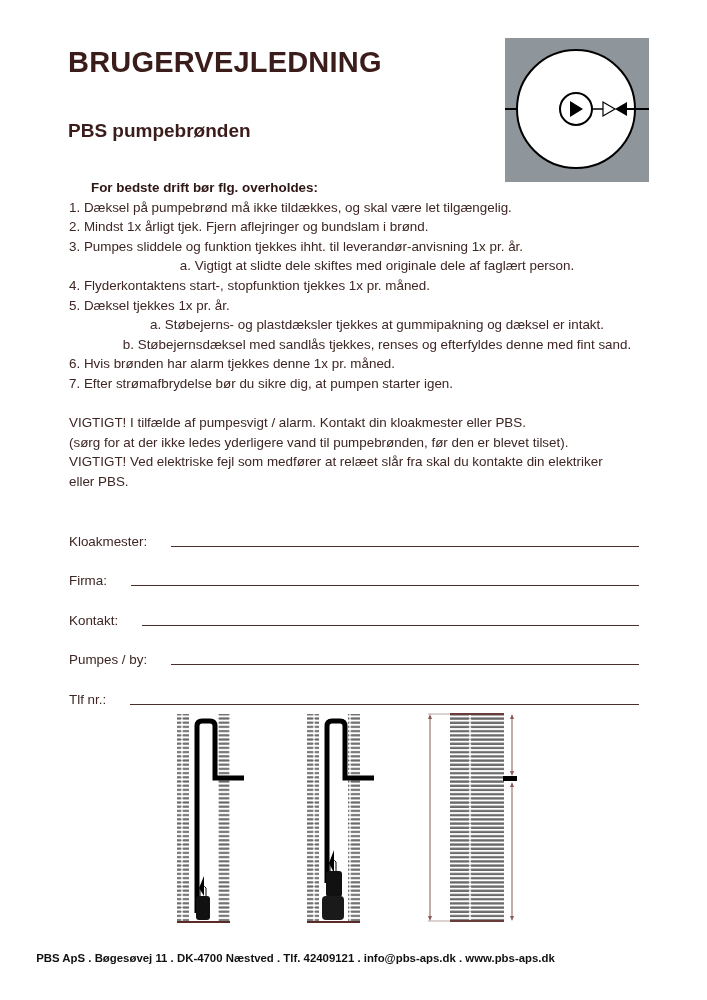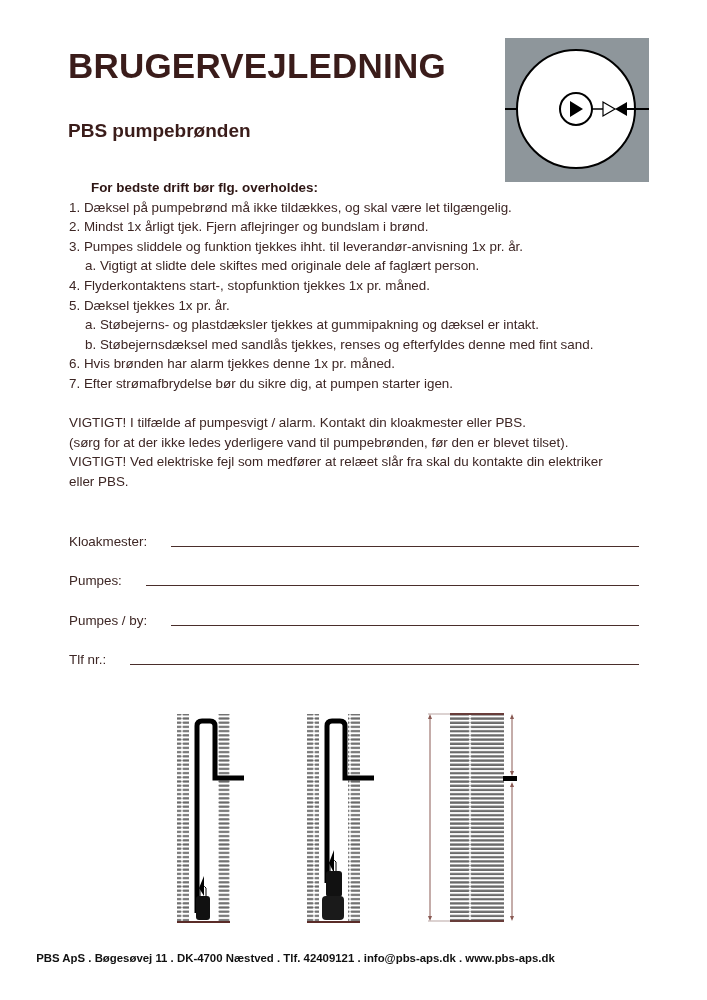--- a/index.html
+++ b/index.html
@@ -1,27 +1,27 @@
 <!DOCTYPE html>
 <html><head>
 <meta charset="utf-8">
 <style>
   html, body { margin:0; padding:0; background:#ffffff; }
   body { width:707px; height:1000px; position:relative; overflow:hidden;
          font-family:"Liberation Sans", sans-serif; color:#3a2220; }
-  .title { position:absolute; left:68px; top:46px; font-size:35px; font-weight:bold;
+  .title { position:absolute; left:68px; top:46px; font-size:29px; font-weight:bold;
            color:#3a1c1a; letter-spacing:0.2px; margin:0; }
   .subtitle { position:absolute; left:68px; top:120px; font-size:19px; font-weight:bold;
               color:#3a1c1a; margin:0; }
   .logo { position:absolute; left:505px; top:38px; width:144px; height:144px; background:#8e969b; }
   .body-text { position:absolute; left:69px; top:178px; width:600px; font-size:13.4px;
                line-height:19.6px; color:#3d2624; }
   .body-text .line { white-space:nowrap; }
   .body-text .bold { font-weight:bold; color:#2e1614;padding-left:22px; }
-  .body-text .sub { padding-left:16px; }
+  .body-text .sub { padding-left:16px;text-align:center; }
   .warn { position:absolute; left:69px; top:413px; width:580px; font-size:13.4px;
           line-height:19.6px; color:#3d2624; }
   .form { position:absolute; left:69px; top:510px; width:570px; }
   .form-row { display:flex; align-items:flex-end; height:39.5px; font-size:13.4px; color:#3d2624; }
   .form-row .lbl { white-space:nowrap; margin-right:24px; padding-bottom:1px; }
   .form-row .fill { flex:1; border-bottom:1px solid #4a2e2b; height:14px; margin-bottom:3px; }
   .figures { position:absolute; left:170px; top:708px; width:350px; height:225px; }
   .footer { position:absolute; left:0; top:952px; width:591px; text-align:center;
             font-size:11.4px; font-weight:bold; color:#111; }
 </style>
@@ -64,21 +64,25 @@
   <div>VIGTIGT! Ved elektriske fejl som medfører at relæet slår fra skal du kontakte din elektriker</div>
   <div>eller PBS.</div>
 </div>
 
 <div class="form">
   <div class="form-row">
     <span class="lbl">Kloakmester:</span>
     <span class="fill"></span>
   </div>
   <div class="form-row">
-    <span class="lbl">Pumpes:</span>
+    <span class="lbl">Firma:</span>
+    <span class="fill"></span>
+  </div>
+  <div class="form-row">
+    <span class="lbl">Kontakt:</span>
     <span class="fill"></span>
   </div>
   <div class="form-row">
     <span class="lbl">Pumpes / by:</span>
     <span class="fill"></span>
   </div>
   <div class="form-row">
     <span class="lbl">Tlf nr.:</span>
     <span class="fill"></span>
   </div>

